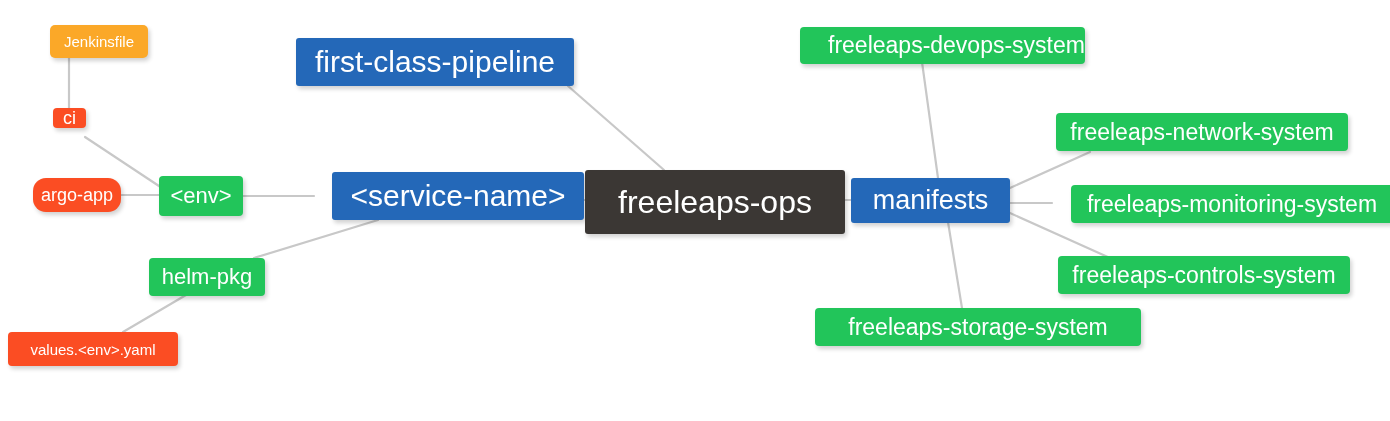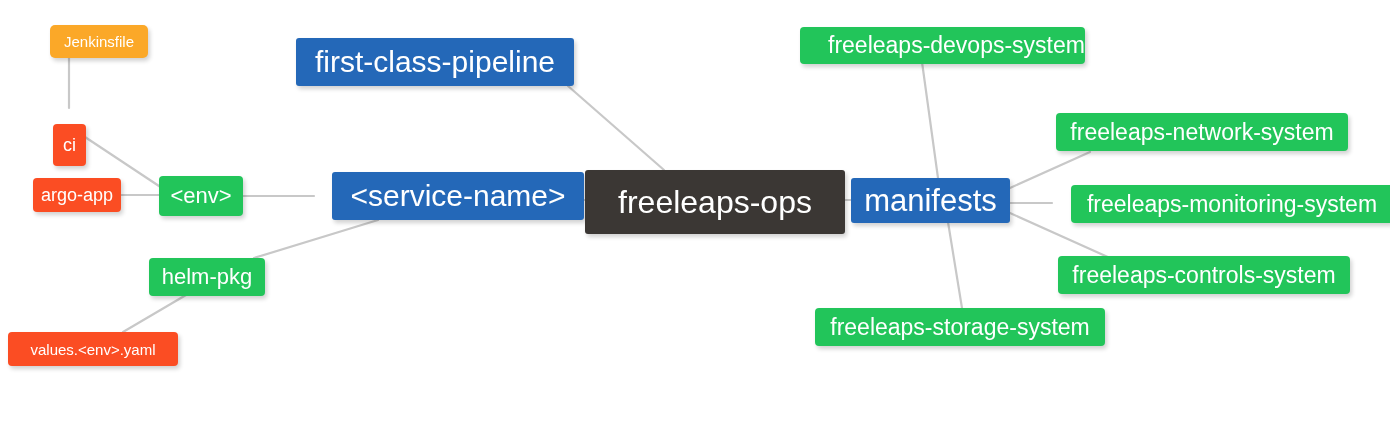--- a/index.html
+++ b/index.html
@@ -51,21 +51,21 @@
     font-size: 32px;
     border-radius: 3px;
   }
   .lvl-1-blue {
     background: #2468B8;
     font-size: 30px;
     border-radius: 3px;
   }
   .lvl-1-blue-sm {
     background: #2468B8;
-    font-size: 31px;
+    font-size: 27px;
     border-radius: 3px;
   }
   .lvl-2-green {
     background: #22C55A;
     font-size: 22px;
     border-radius: 4px;
   }
   .lvl-2-green-md {
     background: #22C55A;
     font-size: 23px;
@@ -123,25 +123,25 @@
       <path d="M 1010 213 L 1110 258"></path>
 
       <path d="M 948 222 L 962 308"></path>
     </g>
   </svg>
 
   <div class="node lvl-3-amber" style="left:20px; top:25px; width:98px; height:33px;">
     <span class="node-label">Jenkinsfile</span>
   </div>
 
-  <div class="node lvl-3-orangered" style="left:53px; top:124px; width:33px; height:42px;">
+  <div class="node lvl-3-orangered" style="left:53px; top:108px; width:33px; height:20px;">
     <span class="node-label">ci</span>
   </div>
 
-  <div class="node lvl-3-orangered" style="left:33px; top:178px; width:88px; height:34px;">
+  <div class="node lvl-3-orangered" style="left:33px; top:178px; width:88px; height:34px;border-radius:13px;">
     <span class="node-label">argo-app</span>
   </div>
 
   <div class="node lvl-2-green" style="left:159px; top:176px; width:84px; height:40px;">
     <span class="node-label">&lt;env&gt;</span>
   </div>
 
   <div class="node lvl-2-green" style="left:149px; top:258px; width:116px; height:38px;">
     <span class="node-label">helm-pkg</span>
   </div>
@@ -175,17 +175,17 @@
   </div>
 
   <div class="node lvl-2-green-md" style="left:1052px; top:185px; width:322px; height:38px;margin-left:19px;">
     <span class="node-label">freeleaps-monitoring-system</span>
   </div>
 
   <div class="node lvl-2-green-md" style="left:1058px; top:256px; width:292px; height:38px;">
     <span class="node-label">freeleaps-controls-system</span>
   </div>
 
-  <div class="node lvl-2-green-md" style="left:815px; top:308px; width:290px; height:38px;">
+  <div class="node lvl-2-green-md" style="left:815px; top:308px; width:326px; height:38px;">
     <span class="node-label">freeleaps-storage-system</span>
   </div>
 
 </div>
 
 </body></html>

